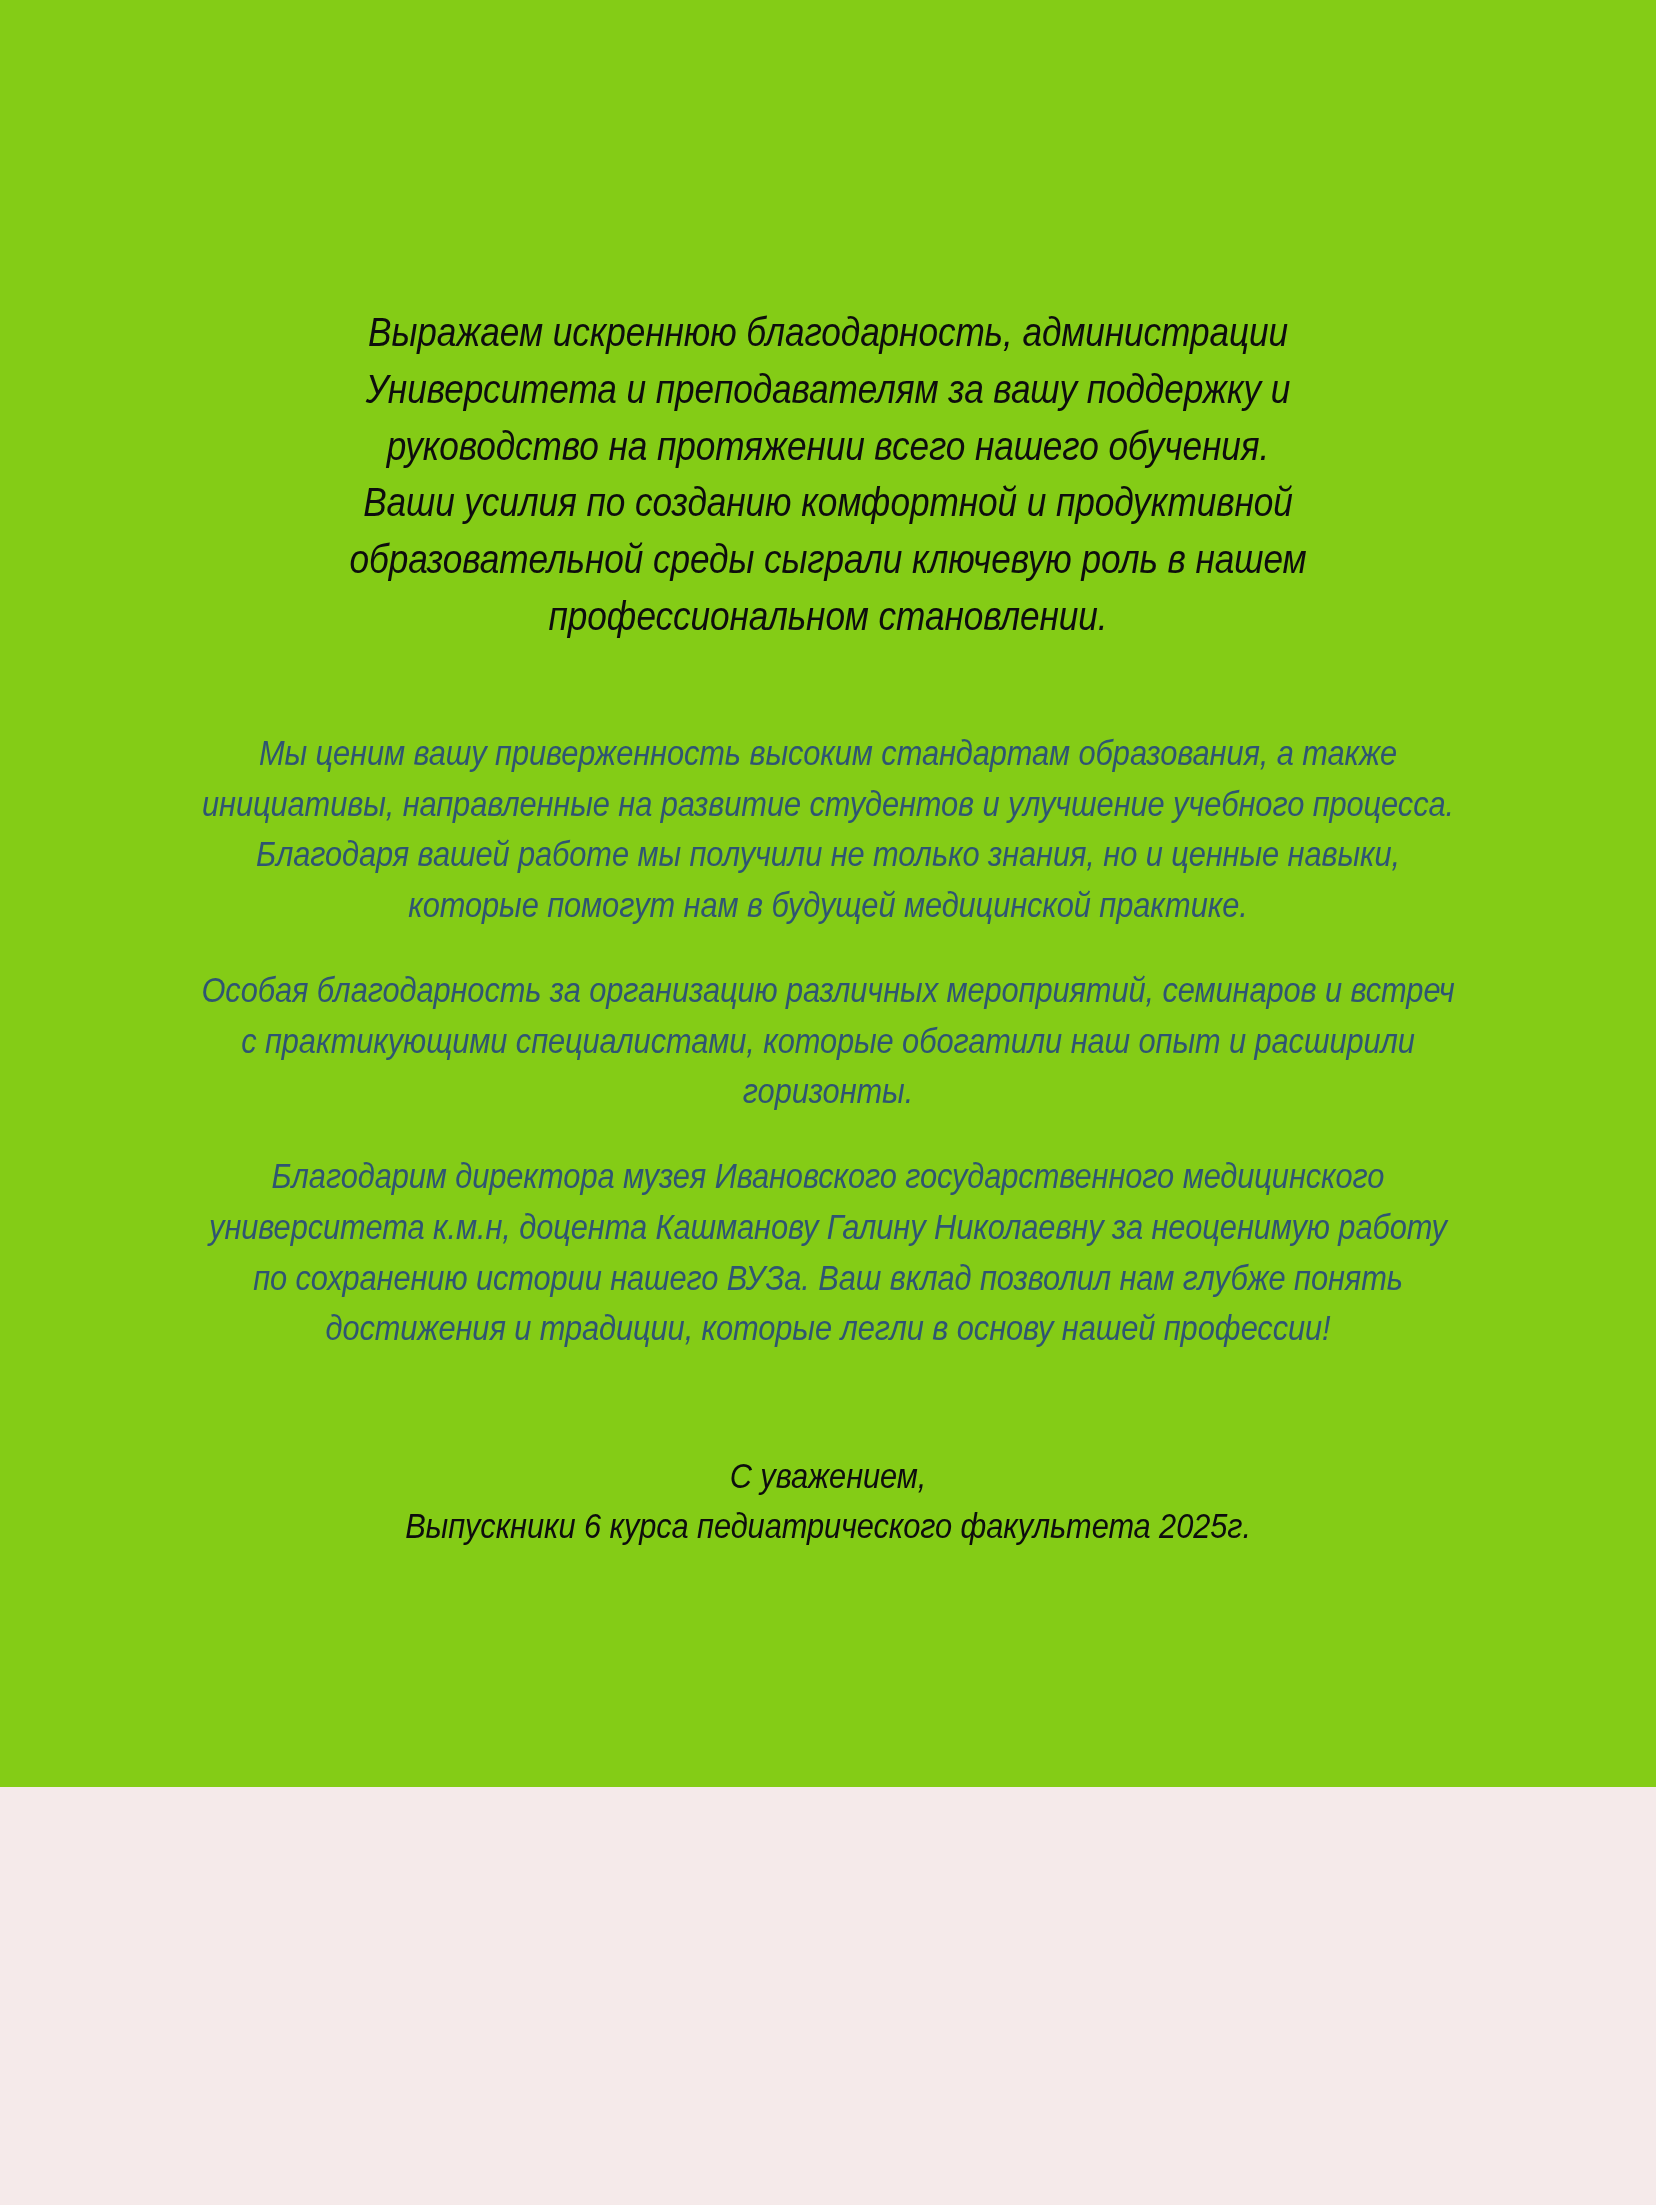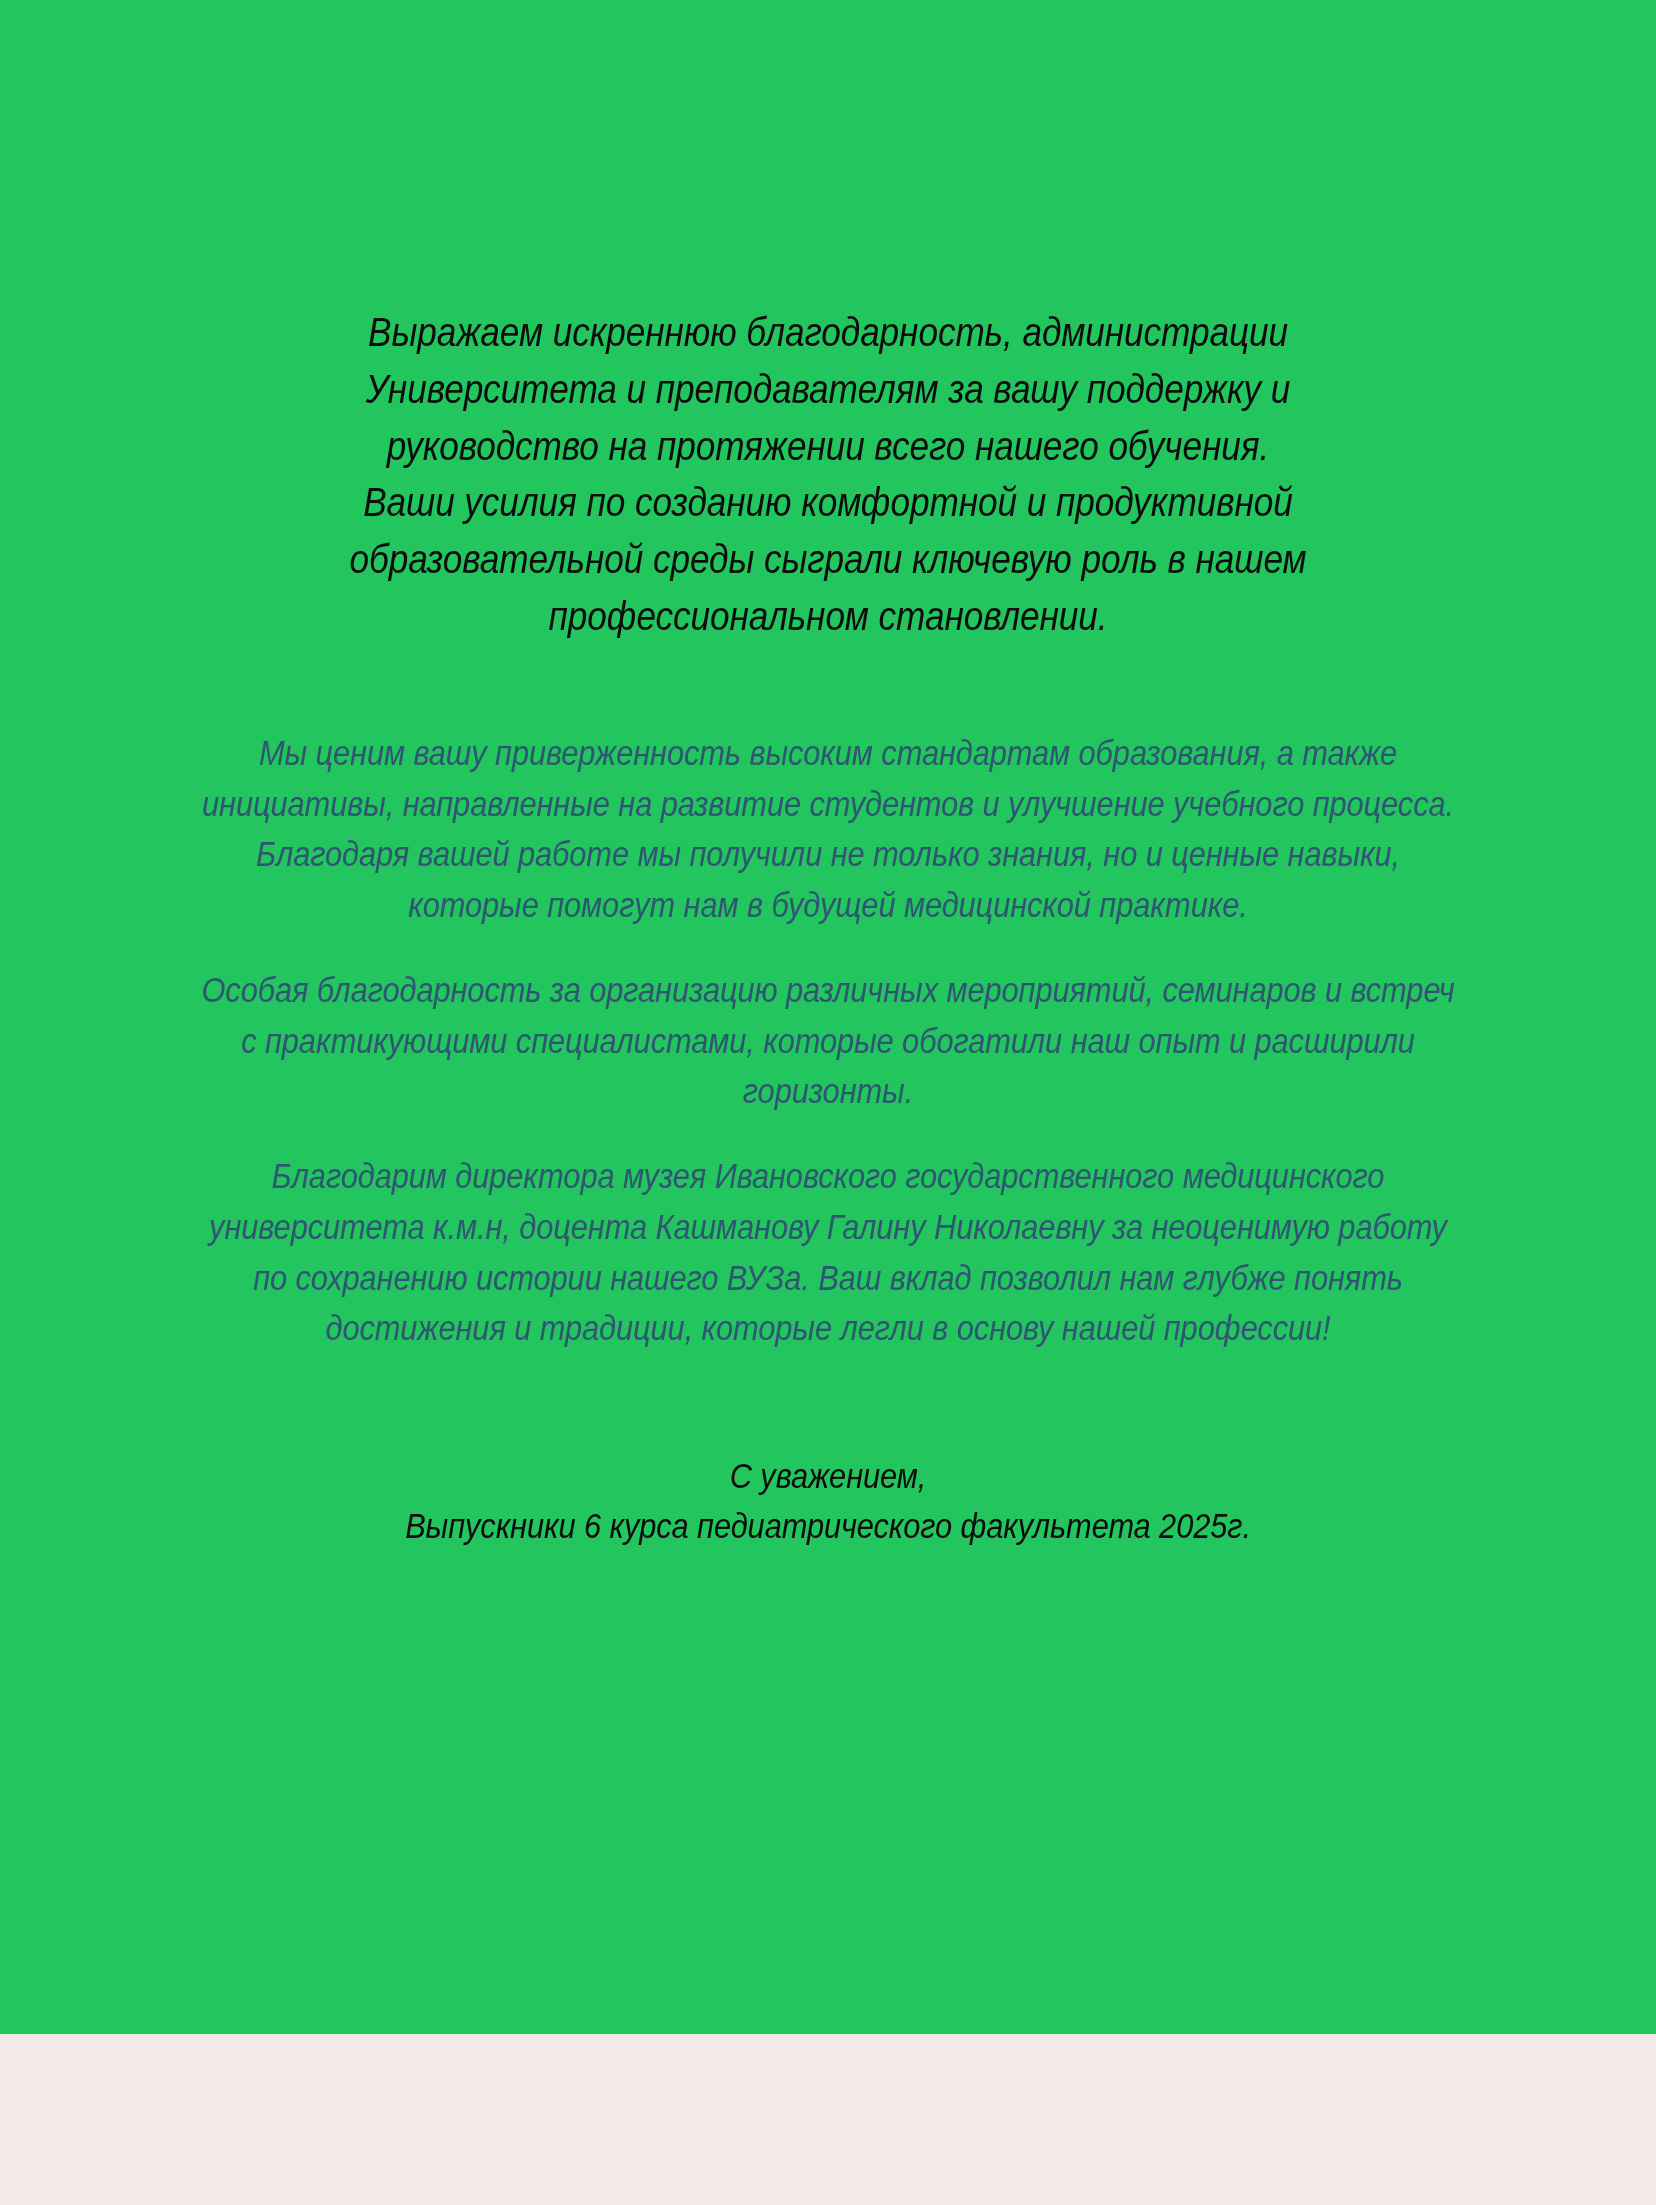--- a/index.html
+++ b/index.html
@@ -10,22 +10,22 @@
     width: 1656px;
     height: 2205px;
     background: #f5eaea;
     font-family: "Liberation Sans", "DejaVu Sans", sans-serif;
     overflow: hidden;
   }
 
   .page {
     position: relative;
     width: 1656px;
-    height: 2034px;
-    background: #22c55e;
+    height: 1787px;
+    background: #84cc16;
     box-sizing: border-box;
     padding: 8px 97px;
   }
 
   .letter-body {
     position: absolute;
     left: 97px;
     right: 97px;
     top: 304px;
     width: 1462px;

